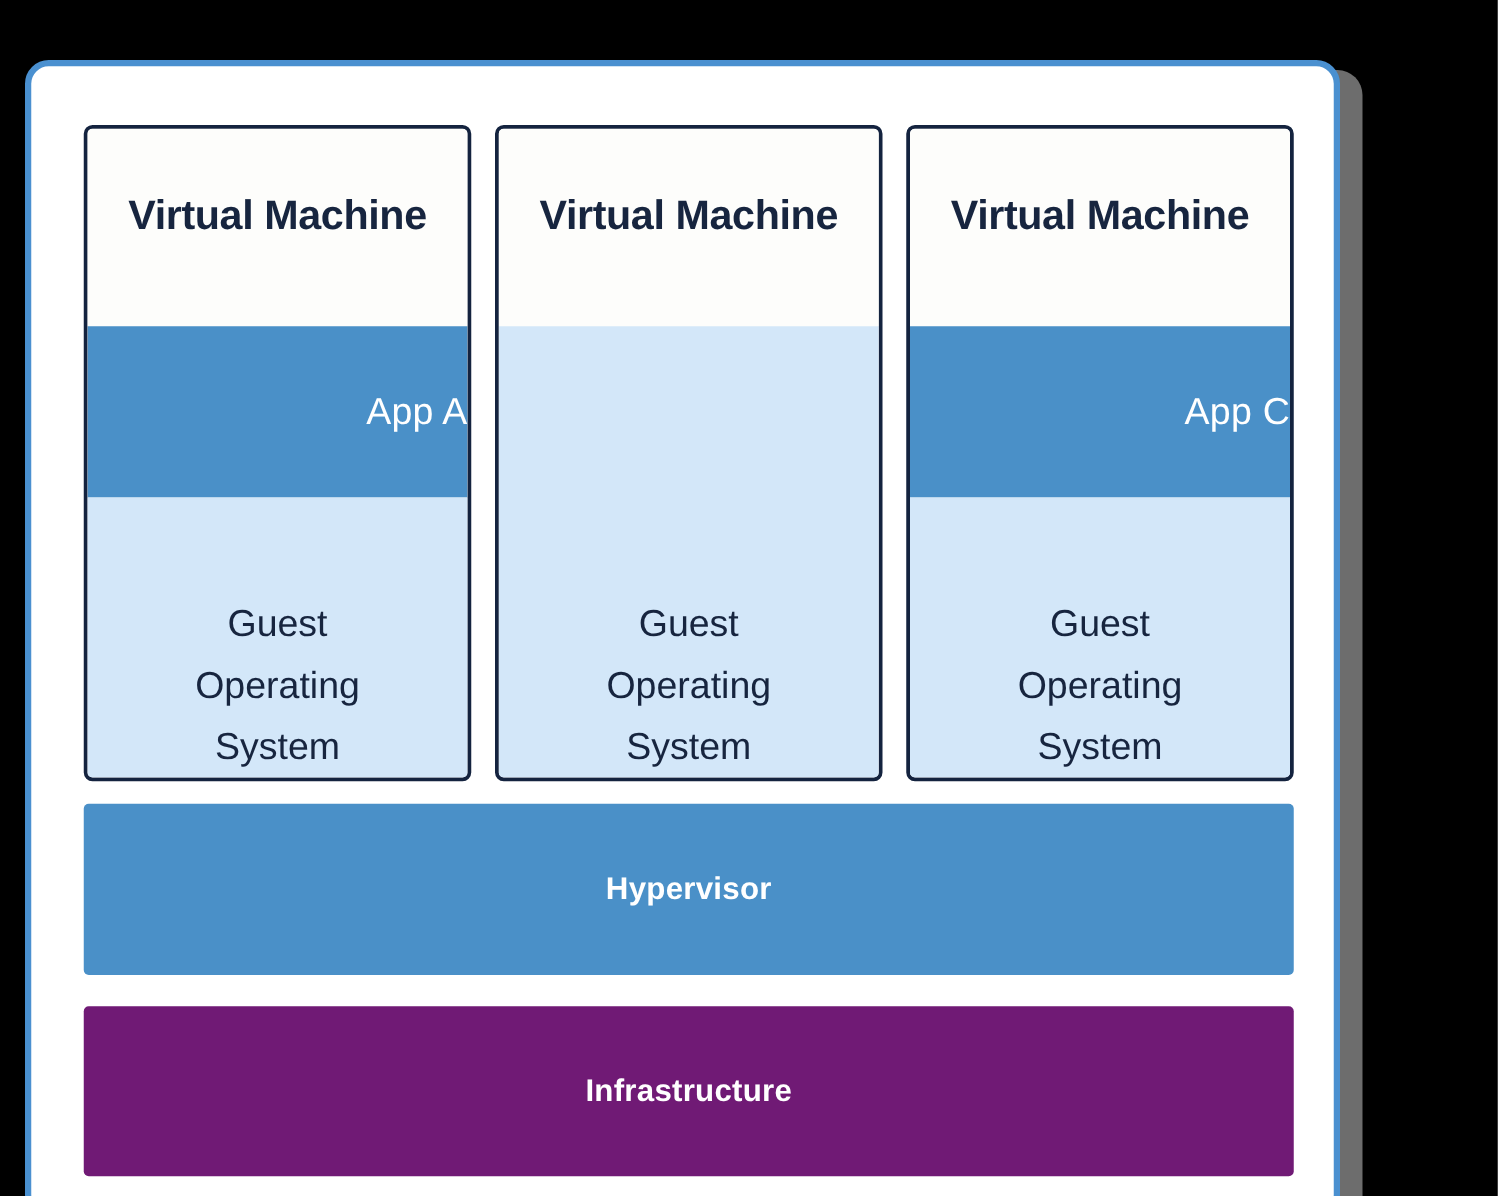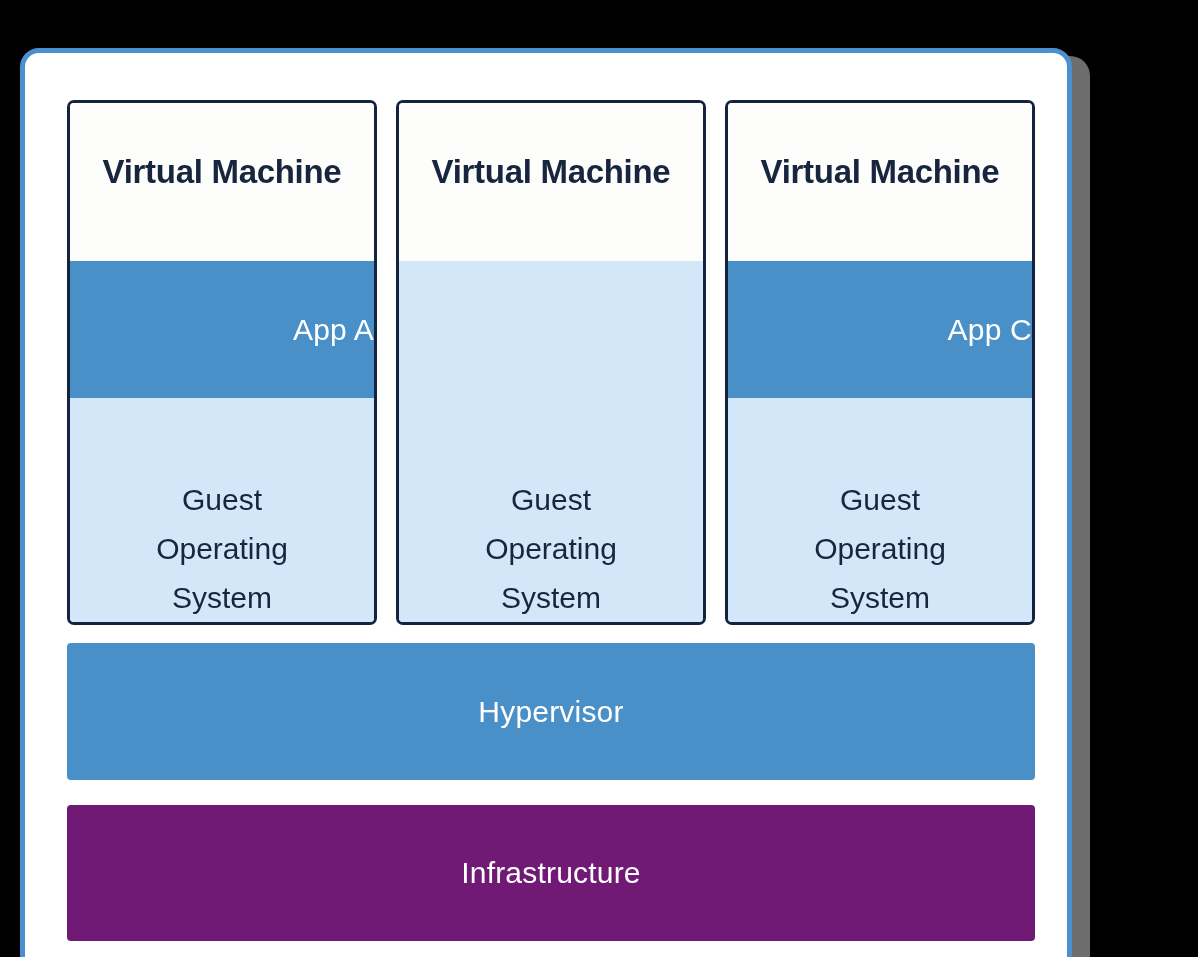--- a/index.html
+++ b/index.html
@@ -130,22 +130,22 @@
     top: 590px;
     height: 137px;
     background: #4a90c8;
   }
   .bar-infrastructure {
     top: 752px;
     height: 136px;
     background: #701a75;
   }
   .bar-label {
-    font-size: 30px;
-    font-weight: normal;
+    font-size: 25px;
+    font-weight: bold;
     color: #ffffff;
     letter-spacing: 0.2px;
   }
 </style>
 </head>
 <body>
 
 <div class="canvas">
 
   <div class="shadow-layer"></div>

